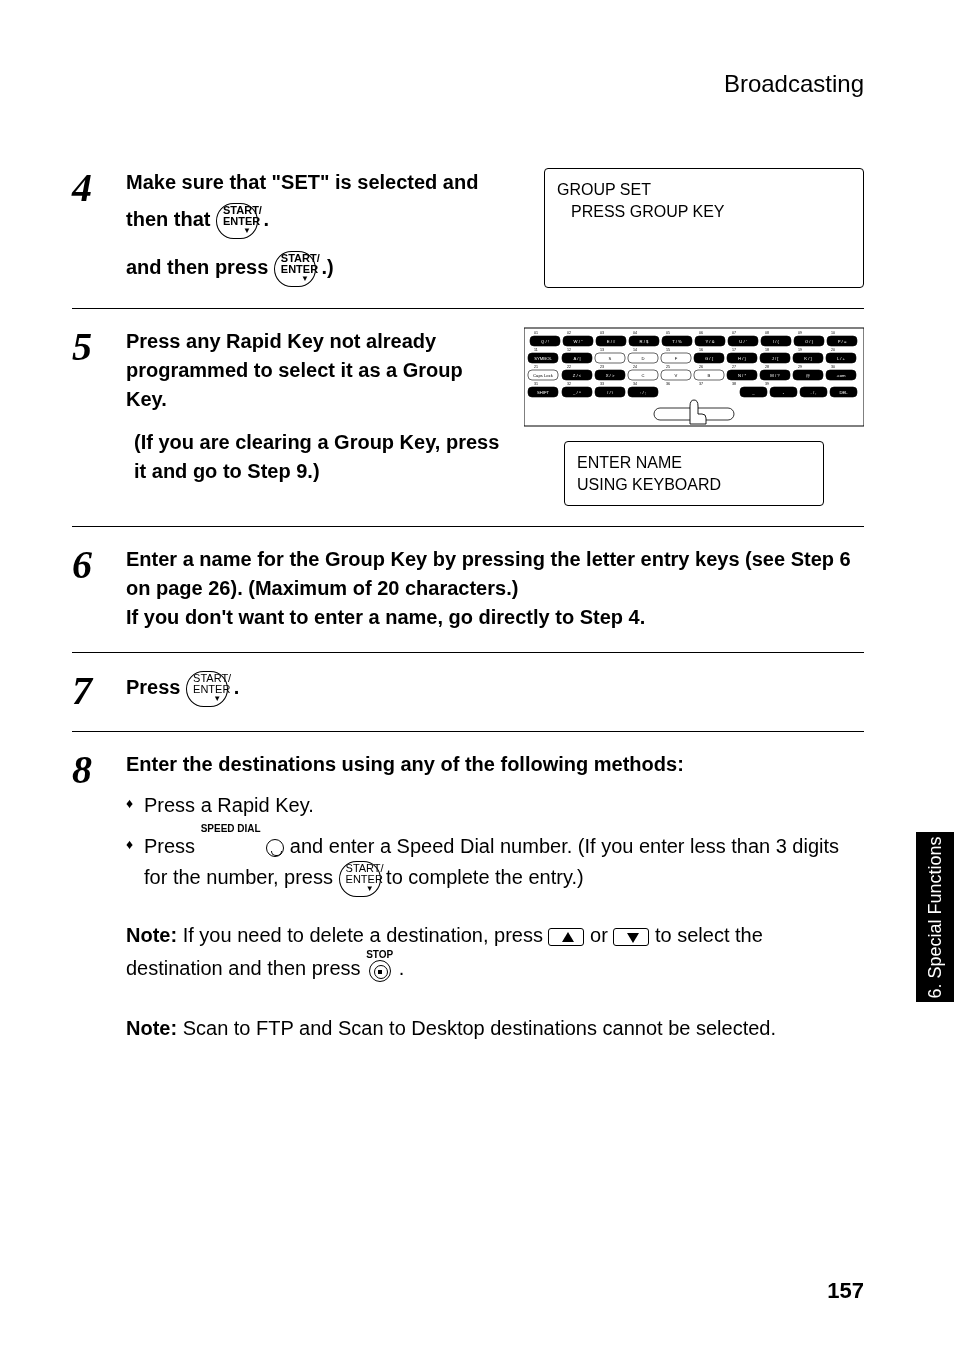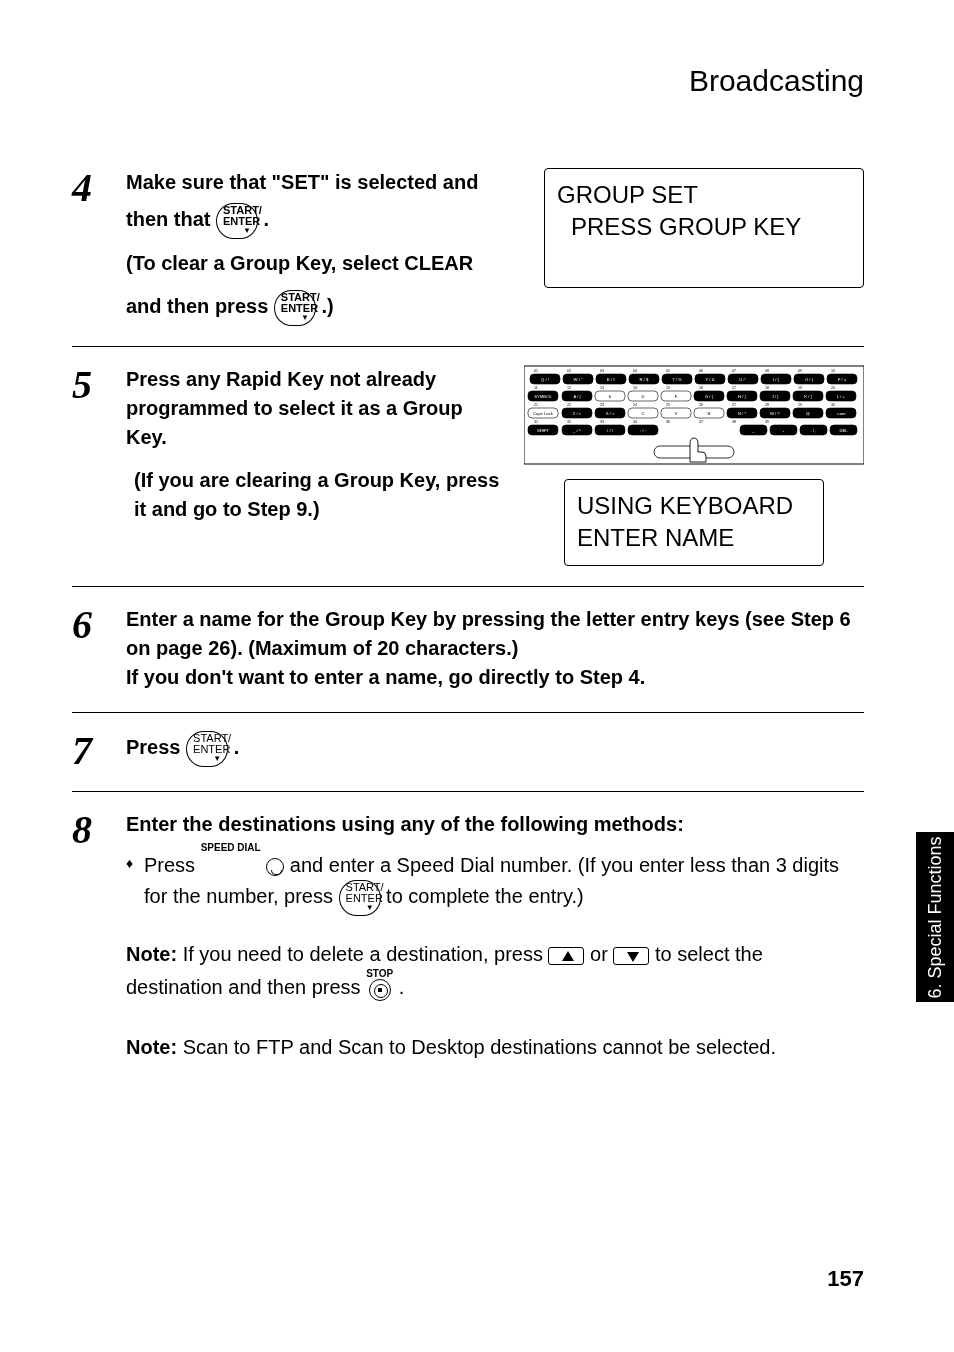--- a/index.html
+++ b/index.html
@@ -1,24 +1,24 @@
 <!DOCTYPE html>
 <html><head>
 <meta charset="utf-8">
 <style>
   * { box-sizing: border-box; margin: 0; padding: 0; }
   html, body { width: 954px; height: 1352px; background: #fff; font-family: Arial, Helvetica, sans-serif; color: #000; }
   .page { position: relative; width: 954px; height: 1352px; padding: 58px 72px 48px 72px; }
-  .header-title { position: absolute; top: 64px; right: 90px; font-size: 30px; }
+  .header-title { position: absolute; top: 70px; right: 90px; font-size: 24px; }
   .content { position: absolute; top: 150px; left: 72px; right: 90px; }
   .step { display: flex; align-items: flex-start; border-bottom: 1px solid #000; padding: 18px 0 20px 0; }
   .step-num { font-family: "Times New Roman", serif; font-style: italic; font-weight: bold; font-size: 40px; width: 54px; flex: 0 0 54px; line-height: 1; }
   .step-body { flex: 1; font-size: 20px; line-height: 1.45; }
   .bold { font-weight: bold; }
-  .display-box { border: 1.5px solid #000; border-radius: 4px; padding: 10px 12px; font-size: 24px; line-height: 1.35; background: #fff; }
+  .display-box { border: 1.5px solid #000; border-radius: 4px; padding: 10px 12px; font-size: 16px; line-height: 1.35; background: #fff; }
   .row-4 { display: flex; gap: 24px; }
   .row-4 .left { flex: 1; }
   .row-4 .right { flex: 0 0 320px; }
   .row-5 { display: flex; gap: 24px; }
   .row-5 .left { flex: 1; }
   .row-5 .right { flex: 0 0 340px; display: flex; flex-direction: column; align-items: center; }
   .btn-oval { display: inline-block; border: 1.2px solid #000; border-radius: 50%/60%; padding: 1px 6px 3px 6px; font-size: 11px; line-height: 1; text-align: right; vertical-align: middle; position: relative; }
   .btn-oval .sm { font-size: 8px; display: block; }
   .btn-oval-lg { width: 42px; }
   .btn-round { display: inline-block; border: 1.2px solid #000; border-radius: 50%; width: 18px; height: 18px; vertical-align: middle; position: relative; }
@@ -31,21 +31,21 @@
   .btn-stop::after { content:""; position: absolute; left: 8.5px; top: 8.5px; width: 4px; height: 4px; background: #000; }
   .tri-btn { display: inline-block; border: 1.2px solid #000; width: 36px; height: 18px; position: relative; vertical-align: middle; border-radius: 3px; }
   .tri-up::after { content:""; position:absolute; left: 13px; top: 3px; width:0; height:0; border-left:6px solid transparent; border-right:6px solid transparent; border-bottom:10px solid #000; }
   .tri-down::after { content:""; position:absolute; left: 13px; top: 4px; width:0; height:0; border-left:6px solid transparent; border-right:6px solid transparent; border-top:10px solid #000; }
   .bullets { list-style: none; padding-left: 18px; margin-top: 8px; }
   .bullets li { position: relative; margin: 12px 0; font-size: 20px; }
   .bullets li::before { content: "♦"; position: absolute; left: -18px; top: 2px; font-size: 14px; }
   .note-block { margin-top: 24px; font-size: 20px; }
   .side-tab { position: absolute; right: 0; top: 832px; width: 38px; height: 170px; background: #000; color: #fff; display: flex; align-items: center; justify-content: center; }
   .side-tab span { transform: rotate(-90deg); white-space: nowrap; font-size: 18px; }
-  .page-num { position: absolute; bottom: 60px; right: 90px; font-size: 22px; font-weight: bold; }
+  .page-num { position: absolute; bottom: 48px; right: 90px; font-size: 22px; font-weight: bold; }
   .keyboard-svg { width: 340px; height: 100px; }
   .kb-display { margin-top: 14px; width: 260px; }
   .inline-para { margin-top: 14px; margin-left: 8px; }
 </style>
 </head>
 <body>
 <div class="page">
 
 <div class="header-title">Broadcasting</div>
 
@@ -60,21 +60,20 @@
         </div>
         <div class="bold" style="margin-top:6px;">
           <span>then that </span>
           <span class="btn-oval btn-oval-lg">
             <span>START/</span>
             <span>ENTER</span>
             <span class="sm">▼</span>
           </span>
           <span>.</span>
         </div>
-        <div class="bold" style="margin-top:10px;">(To clear a Group Key, select CLEAR</div>
         <div class="bold" style="margin-top:12px;">
           <span>and then press </span>
           <span class="btn-oval btn-oval-lg">
             <span>START/</span>
             <span>ENTER</span>
             <span class="sm">▼</span>
           </span>
           <span>.)</span>
         </div>
       </div>
@@ -214,22 +213,22 @@
                 <text x="319.5" y="66" font-size="4.2" text-anchor="middle" fill="#fff" font-family="Arial">DEL</text>
               </g>
 
           <rect x="130" y="80" width="80" height="12" rx="6" fill="#fff" stroke="#000" stroke-width="0.8"></rect>
 
           <g transform="translate(162,66)">
             <path d="M4 30 L4 12 Q4 6 8 6 Q12 6 12 12 L12 20 L16 20 Q20 20 20 24 L20 30 Z" fill="#fff" stroke="#000" stroke-width="0.9"></path>
           </g>
         </svg>
         <div class="display-box kb-display">
+          <div>ENTER NAME</div>
           <div>USING KEYBOARD</div>
-          <div>ENTER NAME</div>
         </div>
       </div>
     </div>
   </div>
 
   <div class="step">
     <div class="step-num">6</div>
     <div class="step-body">
       <div class="bold">Enter a name for the Group Key by pressing the letter entry keys (see Step 6 on page 26). (Maximum of 20 characters.)</div>
       <div class="bold">If you don't want to enter a name, go directly to Step 4.</div>
@@ -247,20 +246,21 @@
       </span>
       <span class="bold">.</span>
     </div>
   </div>
 
   <div class="step" style="border-bottom:none;">
     <div class="step-num">8</div>
     <div class="step-body">
       <div class="bold">Enter the destinations using any of the following methods:</div>
       <ul class="bullets">
+        <li>Press a Rapid Key.</li>
         <li>
           <span>Press </span>
           <span class="speed-label">SPEED DIAL</span>
           <span class="btn-round"></span>
           <span> and enter a Speed Dial number. (If you enter less than 3 digits for the number, press </span>
           <span class="btn-oval btn-oval-lg">
             <span>START/</span>
             <span>ENTER</span>
             <span class="sm">▼</span>
           </span>

